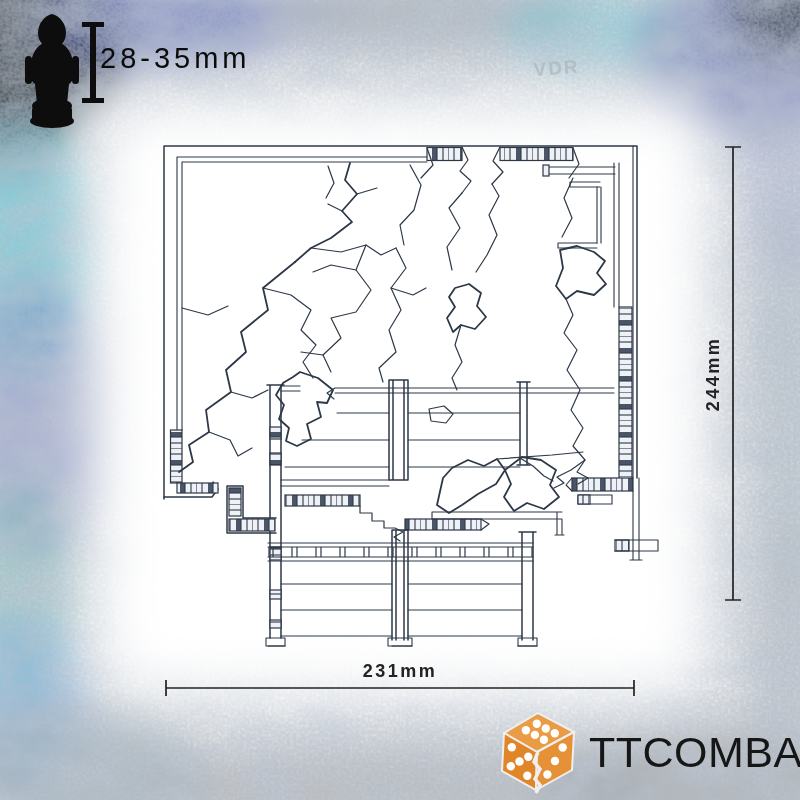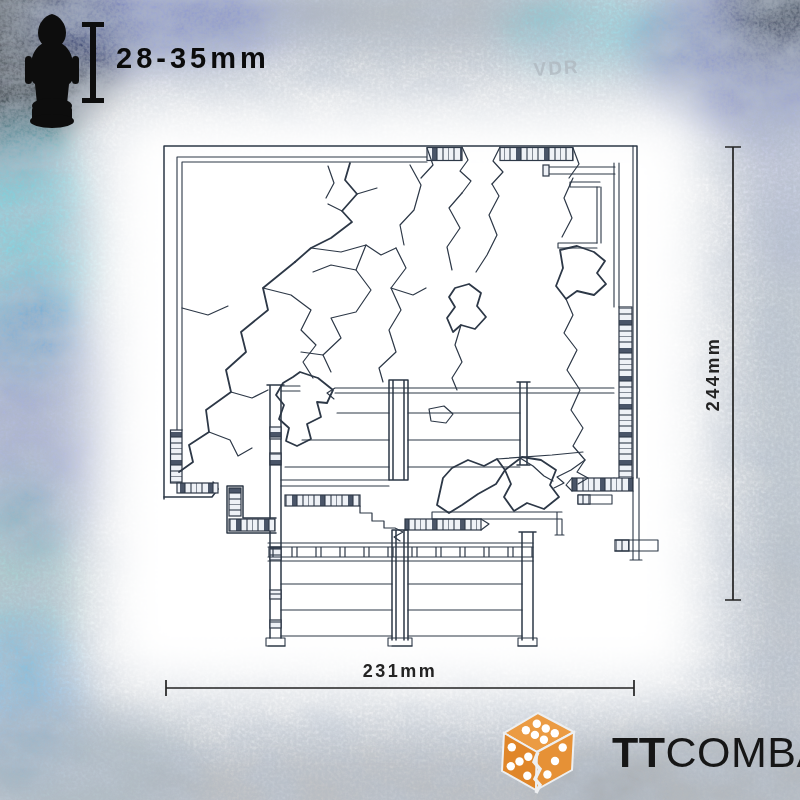--- a/index.html
+++ b/index.html
@@ -13,27 +13,27 @@
   .crack{fill:none;stroke:#2d3847;stroke-width:1.8;stroke-linejoin:round;stroke-linecap:round;}
   .crackthin{fill:none;stroke:#2d3847;stroke-width:1.2;stroke-linejoin:round;stroke-linecap:round;}
   .hrect{stroke:#2d3847;stroke-width:1.2;}
   .dimline{stroke:#232323;stroke-width:1.7;}
   .dimtext{font-family:"Liberation Sans",sans-serif;font-weight:bold;font-size:18px;
     letter-spacing:2.5px;fill:#232323;}
   .graffiti{font-family:"Liberation Sans",sans-serif;font-weight:bold;font-size:19px;
     letter-spacing:2px;fill:#adb5bd;opacity:.7;}
 
   
-  .scale-label{position:absolute;left:100px;top:42px;font-weight:bold;font-size:29px;
-    letter-spacing:4px;color:#0b0b0b;margin-left:16px;}
+  .scale-label{position:absolute;left:100px;top:42px;font-weight:normal;font-size:29px;
+    letter-spacing:4px;color:#0b0b0b;}
 
   
   .logo{position:absolute;left:492px;top:706px;display:flex;align-items:center;gap:7px;}
   .logo-text{font-size:43px;color:#161616;letter-spacing:.5px;line-height:1;}
-  .logo-text .tt{font-weight:bold;margin-left:23px;}
+  .logo-text .tt{font-weight:normal;}
 </style>
 </head>
 <body>
 
 <div class="stage">
 
   <svg class="layer" width="800" height="800" viewBox="0 0 800 800">
     <defs>
       <filter id="bigblur" x="-60%" y="-60%" width="220%" height="220%">
         <feGaussianBlur stdDeviation="20"></feGaussianBlur>

